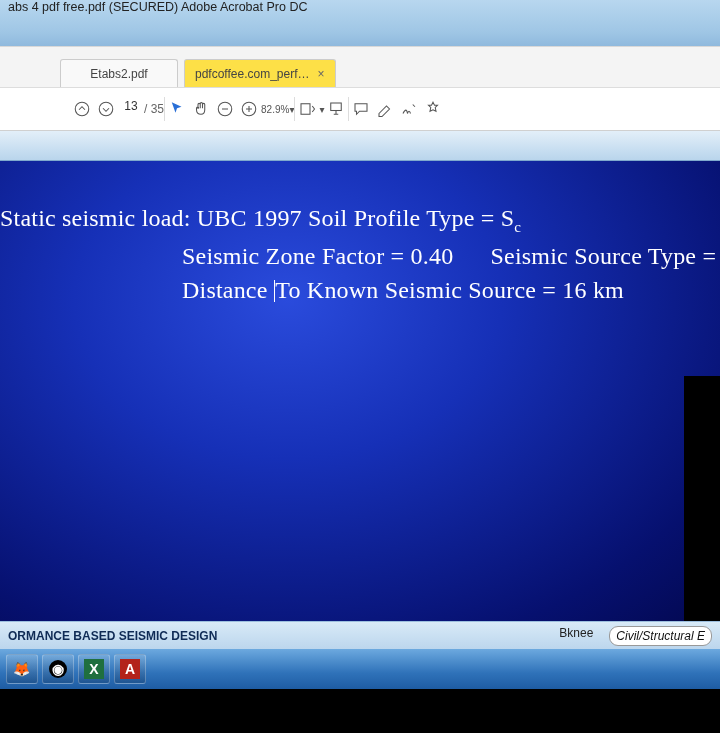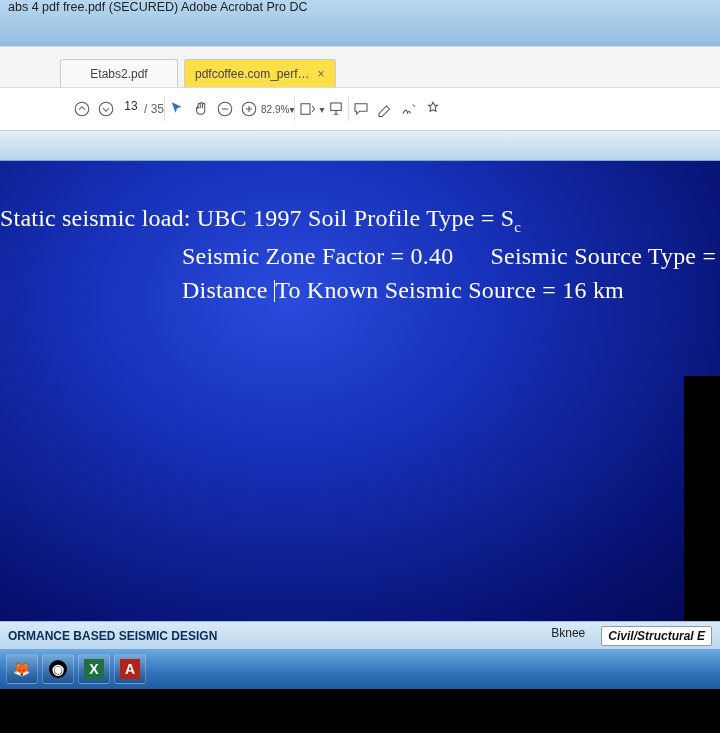--- a/index.html
+++ b/index.html
@@ -82,22 +82,22 @@
   
   .statusbar {
     height: 28px;
     background: linear-gradient(180deg,#d8eaf7 0%, #bcd6ed 100%);
     border-top: 1px solid #9cbfde;
     display:flex; align-items:center; padding:0 8px;
     font-size:12px; color:#0f2b55; font-weight:700;
   }
   .statusbar .right { margin-left:auto; display:flex; align-items:flex-start; gap:16px; font-weight:500; color:#222;}
   .civil {
-    background:#fff; border:1px solid #999; border-radius:2px; padding:2px 6px;
-    font-style:italic; font-weight:700; font-size:12px; color:#111;
+    background:#fff; border:1px solid #999; border-radius:9px; padding:2px 6px;
+    font-style:italic; font-weight:400; font-size:12px; color:#111;
   }
   .taskbar {
     height: 40px;
     background: linear-gradient(180deg,#6ca9df 0%, #2f72b9 60%, #1e5ca3 100%);
     display:flex; align-items:center; gap:4px; padding:0 6px;
   }
   .tbtn {
     width:32px; height:30px; border:1px solid rgba(255,255,255,.25);
     border-radius:3px; display:inline-flex; align-items:center; justify-content:center;
     background: linear-gradient(180deg,rgba(255,255,255,.15),rgba(0,0,0,.15));

